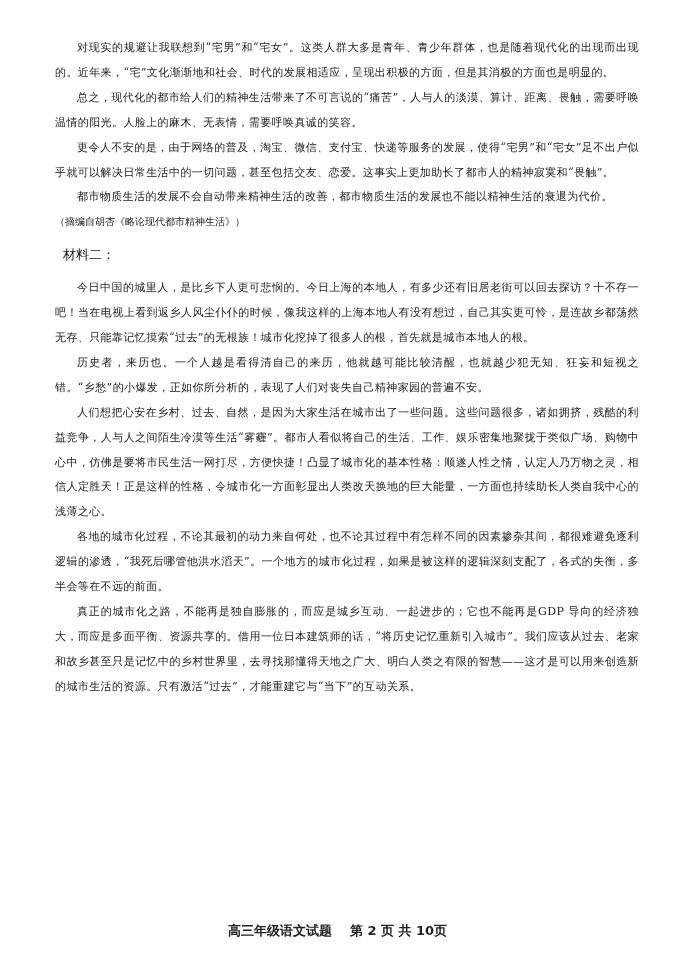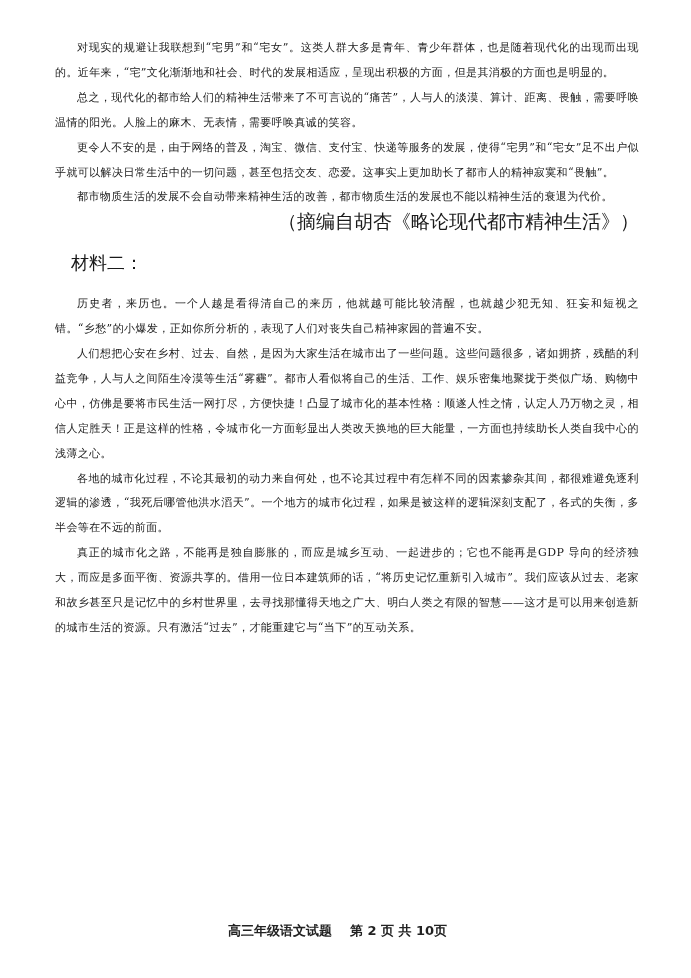--- a/index.html
+++ b/index.html
@@ -1,40 +1,41 @@
 <!DOCTYPE html>
 <html><head>
 <meta charset="utf-8">
 <style>
   html, body { margin: 0; padding: 0; background: #ffffff; }
   body { width: 691px; height: 978px; position: relative; overflow: hidden;
          font-family: "DejaVu Serif", "Liberation Serif", serif; color: #1a1a1a; }
   .page { position: absolute; left: 55px; top: 36px; width: 584px; }
   .p { font-size: 11px; line-height: 24.9px; text-align: justify; text-align-last: left;
        text-indent: 2em; margin: 0; letter-spacing: 0.4px; }
-  .src { text-align: right; font-family: Liberation Serif, serif;
-         font-size: 19px; line-height: 24.9px; margin: 0; padding-right: 0px; }
+  .src { font-family: Liberation Serif, serif;
+         font-size: 10px; line-height: 24.9px; margin: 0; padding-right: 0px; }
   .heading { font-family: Liberation Serif, serif;
-             font-size: 18px; line-height: 24.9px; margin: 16px; }
+             font-size: 13px; line-height: 24.9px; margin: 8px; }
   .footer { position: absolute; top: 922px; left: 0; width: 675px; text-align: center;
             font-family: "DejaVu Sans", "Liberation Sans", sans-serif;
             font-size: 13px; font-weight: bold; color: #222; }
   .footer span.gap { display: inline-block; width: 18px; }
 </style>
 </head>
 <body>
 
 <div class="page">
   <p class="p">对现实的规避让我联想到“宅男”和“宅女”。这类人群大多是青年、青少年群体，也是随着现代化的出现而出现的。近年来，“宅”文化渐渐地和社会、时代的发展相适应，呈现出积极的方面，但是其消极的方面也是明显的。</p>
   <p class="p">总之，现代化的都市给人们的精神生活带来了不可言说的“痛苦”，人与人的淡漠、算计、距离、畏触，需要呼唤温情的阳光。人脸上的麻木、无表情，需要呼唤真诚的笑容。</p>
   <p class="p">更令人不安的是，由于网络的普及，淘宝、微信、支付宝、快递等服务的发展，使得“宅男”和“宅女”足不出户似乎就可以解决日常生活中的一切问题，甚至包括交友、恋爱。这事实上更加助长了都市人的精神寂寞和“畏触”。</p>
   <p class="p">都市物质生活的发展不会自动带来精神生活的改善，都市物质生活的发展也不能以精神生活的衰退为代价。</p>
   <p class="src">（摘编自胡杏《略论现代都市精神生活》）</p>
 
   <p class="heading">材料二：</p>
+  <p class="p">今日中国的城里人，是比乡下人更可悲悯的。今日上海的本地人，有多少还有旧居老街可以回去探访？十不存一吧！当在电视上看到返乡人风尘仆仆的时候，像我这样的上海本地人有没有想过，自己其实更可怜，是连故乡都荡然无存、只能靠记忆摸索“过去”的无根族！城市化挖掉了很多人的根，首先就是城市本地人的根。</p>
   <p class="p">历史者，来历也。一个人越是看得清自己的来历，他就越可能比较清醒，也就越少犯无知、狂妄和短视之错。“乡愁”的小爆发，正如你所分析的，表现了人们对丧失自己精神家园的普遍不安。</p>
   <p class="p">人们想把心安在乡村、过去、自然，是因为大家生活在城市出了一些问题。这些问题很多，诸如拥挤，残酷的利益竞争，人与人之间陌生冷漠等生活“雾霾”。都市人看似将自己的生活、工作、娱乐密集地聚拢于类似广场、购物中心中，仿佛是要将市民生活一网打尽，方便快捷！凸显了城市化的基本性格：顺遂人性之情，认定人乃万物之灵，相信人定胜天！正是这样的性格，令城市化一方面彰显出人类改天换地的巨大能量，一方面也持续助长人类自我中心的浅薄之心。</p>
   <p class="p">各地的城市化过程，不论其最初的动力来自何处，也不论其过程中有怎样不同的因素掺杂其间，都很难避免逐利逻辑的渗透，“我死后哪管他洪水滔天”。一个地方的城市化过程，如果是被这样的逻辑深刻支配了，各式的失衡，多半会等在不远的前面。</p>
   <p class="p">真正的城市化之路，不能再是独自膨胀的，而应是城乡互动、一起进步的；它也不能再是GDP 导向的经济独大，而应是多面平衡、资源共享的。借用一位日本建筑师的话，“将历史记忆重新引入城市”。我们应该从过去、老家和故乡甚至只是记忆中的乡村世界里，去寻找那懂得天地之广大、明白人类之有限的智慧——这才是可以用来创造新的城市生活的资源。只有激活“过去”，才能重建它与“当下”的互动关系。</p>
 
 </div>
 
 <div class="footer">
   <span>高三年级语文试题</span><span class="gap"></span><span>第 2 页 共 10页</span>
 </div>

